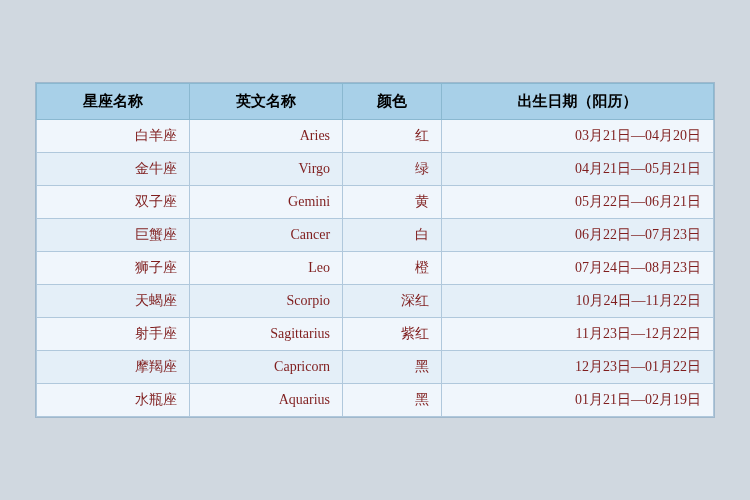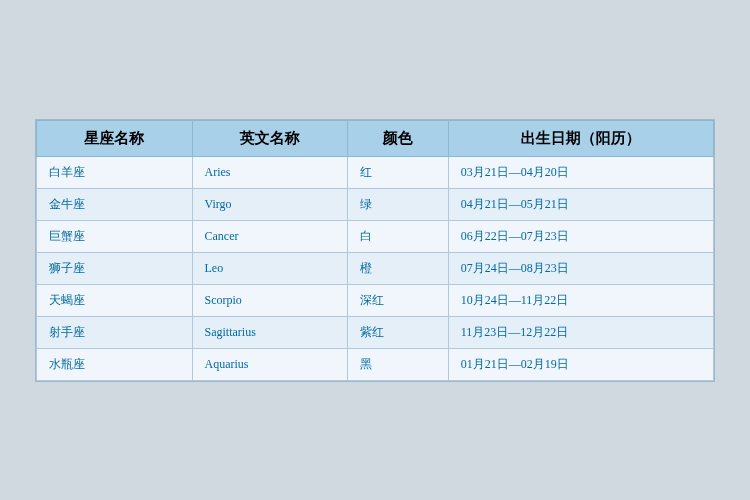--- a/index.html
+++ b/index.html
@@ -47,23 +47,23 @@
       background-color: #f0f6fc;
     }
 
     tbody tr:nth-child(even) {
       background-color: #e4eff8;
     }
 
     tbody td {
       border: 1px solid #b0c8dc;
       padding: 7px 12px;
-      text-align: left;
-      color: #0369a1;
-      font-size: 12px;
+      text-align: right;
+      color: #7f1d1d;
+      font-size: 14px;
     }
 
     tbody td:first-child {
       font-weight: normal;
     }
 
     tbody td:nth-child(2) {
       font-style: normal;
     }
   </style>
@@ -87,20 +87,26 @@
           <td>红</td>
           <td>03月21日—04月20日</td>
         </tr>
         <tr>
           <td>金牛座</td>
           <td>Virgo</td>
           <td>绿</td>
           <td>04月21日—05月21日</td>
         </tr>
         <tr>
+          <td>双子座</td>
+          <td>Gemini</td>
+          <td>黄</td>
+          <td>05月22日—06月21日</td>
+        </tr>
+        <tr>
           <td>巨蟹座</td>
           <td>Cancer</td>
           <td>白</td>
           <td>06月22日—07月23日</td>
         </tr>
         <tr>
           <td>狮子座</td>
           <td>Leo</td>
           <td>橙</td>
           <td>07月24日—08月23日</td>
@@ -111,20 +117,26 @@
           <td>深红</td>
           <td>10月24日—11月22日</td>
         </tr>
         <tr>
           <td>射手座</td>
           <td>Sagittarius</td>
           <td>紫红</td>
           <td>11月23日—12月22日</td>
         </tr>
         <tr>
+          <td>摩羯座</td>
+          <td>Capricorn</td>
+          <td>黑</td>
+          <td>12月23日—01月22日</td>
+        </tr>
+        <tr>
           <td>水瓶座</td>
           <td>Aquarius</td>
           <td>黑</td>
           <td>01月21日—02月19日</td>
         </tr>
       </tbody>
   </table>
 </div>
 
 </body></html>

